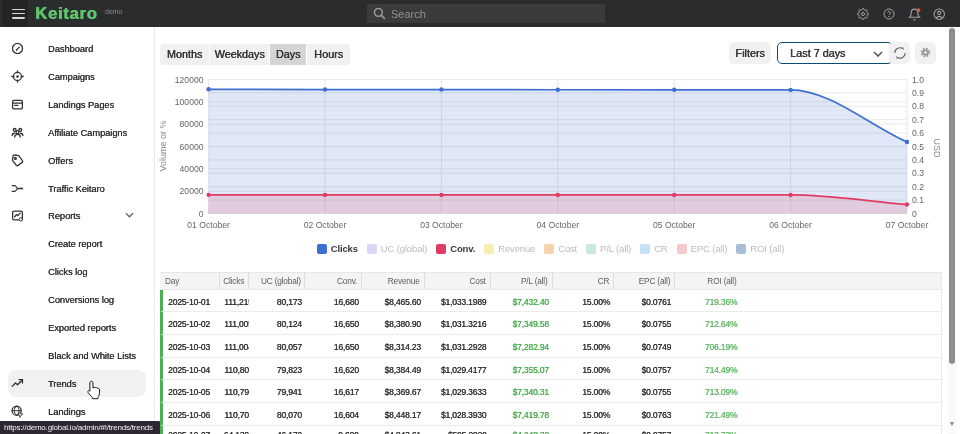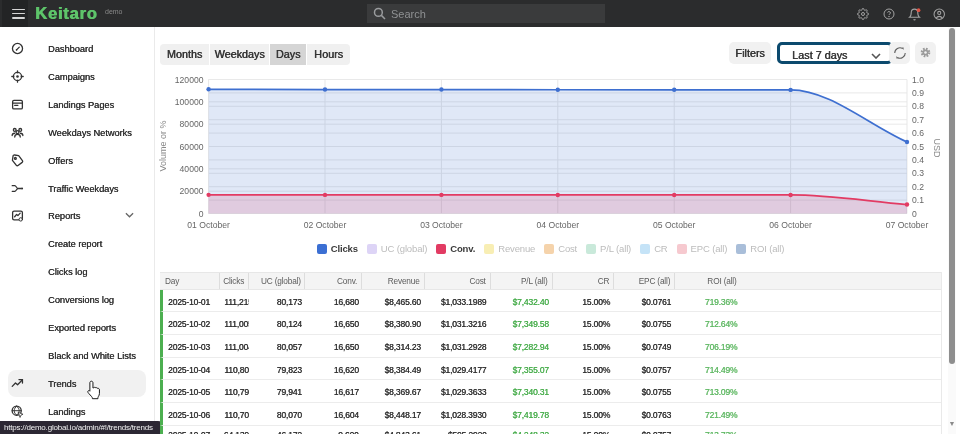--- a/index.html
+++ b/index.html
@@ -19,21 +19,21 @@
 .mi .txt { position:absolute; left:48px; top:9.5px; font-size:9.3px; color:#303030; letter-spacing:-0.05px; text-shadow:0.3px 0 currentColor; }
 .mi svg { position:absolute; left:11px; top:7.5px; }
 #trendbg { position:absolute; left:8px; top:370px; width:138px; height:27px; background:#f1f1f1; border-radius:8px; }
 #statusbar { position:absolute; left:0px; top:421px; width:163px; height:13px; background:#2c2733; border-radius:0 5px 0 0; color:#f2f2f2; font-size:8px; line-height:13px; padding-left:4px; letter-spacing:-0.2px; }
 
 #segs { position:absolute; left:160px; top:44px; height:21px; background:#f0f0f0; border-radius:4px; display:flex; }
 .seg { height:21px; line-height:21px; text-align:center; font-size:10.8px; color:#333; border-right:1px solid #fff; text-shadow:0.5px 0 currentColor; }
 .seg:last-child { border-right:none; }
 .seg.sel { background:#d5d5d5; }
 .btn { position:absolute; top:42px; height:22px; background:#f1f1f1; border-radius:5px; font-size:10.8px; color:#333; text-align:center; line-height:22px; text-shadow:0.5px 0 currentColor; }
-#dd { position:absolute; left:777px; top:42px; width:116px; height:22px; background:#fff; border:3px solid #0c4a6e; border-radius:5px; font-size:10.8px; color:#333; line-height:20px; padding-left:12px; text-shadow:0.5px 0 currentColor; }
+#dd { position:absolute; left:777px; top:42px; width:116px; height:22px; background:#fff; border:1px solid #0c4a6e; border-radius:5px; font-size:10.8px; color:#333; line-height:20px; padding-left:12px; text-shadow:0.5px 0 currentColor; }
 
 #legend { position:absolute; left:160px; top:243px; width:781px; display:flex; justify-content:center; align-items:center; gap:9px; font-size:9.5px; letter-spacing:-0.15px; }
 .li { display:flex; align-items:center; gap:4px; }
 .lb { width:10px; height:10px; border-radius:2px; }
 .lt-on { color:#3a3a3a; font-weight:bold; }
 .lt-off { color:#bcbcbc; }
 
 #table { position:absolute; left:160px; top:272px; width:781px; }
 .thead { display:flex; height:17.7px; background:#f4f4f4; border:1px solid #e7e7e7; border-left:none; border-right:none; color:#5c5c5c; font-size:9.5px; letter-spacing:-0.2px; }
 .th { flex:0 0 auto; line-height:16px; padding-right:4px; text-align:right; border-right:1px solid #dddddd; overflow:hidden; white-space:nowrap; }
@@ -115,35 +115,35 @@
       </svg>
       <div class="txt">Landings Pages</div>
     </div>
     <div class="mi" style="top:118.19999999999999px">
       <svg width="13" height="13" viewBox="0 0 16 16" fill="none" stroke="#333" stroke-width="1.6" stroke-linecap="round" stroke-linejoin="round">
         <circle cx="4.6" cy="4.8" r="1.7"></circle>
         <circle cx="11.4" cy="4.8" r="1.7"></circle>
         <circle cx="8" cy="7.6" r="1.8"></circle>
         <path d="M1.4 11.8c0-1.7 1.4-2.9 3.2-2.9M14.6 11.8c0-1.7-1.4-2.9-3.2-2.9M4.6 13.6c0-2 1.5-3.3 3.4-3.3s3.4 1.3 3.4 3.3"></path>
       </svg>
-      <div class="txt">Weekdays Networks</div>
+      <div class="txt">Affiliate Campaigns</div>
     </div>
     <div class="mi" style="top:146.1px">
       <svg width="13" height="13" viewBox="0 0 16 16" fill="none" stroke="#333" stroke-width="1.6" stroke-linecap="round" stroke-linejoin="round">
         <path d="M8.6 1.8L14 7.2a1.6 1.6 0 0 1 0 2.3L9.5 14a1.6 1.6 0 0 1-2.3 0L1.8 8.6V3.4A1.6 1.6 0 0 1 3.4 1.8z" transform="rotate(8 8 8)"></path>
         <circle cx="5.4" cy="5.4" r="1.1"></circle>
       </svg>
       <div class="txt">Offers</div>
     </div>
     <div class="mi" style="top:174px">
       <svg width="13" height="13" viewBox="0 0 16 16" fill="none" stroke="#333" stroke-width="1.6" stroke-linecap="round" stroke-linejoin="round">
         <path d="M1.5 4.5h3.2c1.6 0 2.2 3.5 4 3.5h3.8M1.5 11.5h3.2c1.6 0 2.2-3.5 4-3.5"></path>
         <circle cx="13.6" cy="8" r="1.3" fill="#333" stroke="none"></circle>
       </svg>
-      <div class="txt">Traffic Weekdays</div>
+      <div class="txt">Traffic Keitaro</div>
     </div>
     <div class="mi" style="top:201.89999999999998px">
       <svg width="13" height="13" viewBox="0 0 16 16" fill="none" stroke="#333" stroke-width="1.6" stroke-linecap="round" stroke-linejoin="round">
         <rect x="2" y="2.5" width="12" height="11" rx="1.8"></rect>
         <path d="M4.5 9.5l2.4-2.8 1.6 1.4 2.8-3"></path>
         <circle cx="12" cy="12.8" r="2.1" fill="#fff" stroke-width="1.2"></circle>
       </svg>
       <div class="txt">Reports</div>
       <svg width="9" height="6" viewBox="0 0 10 6" fill="none" stroke="#666" stroke-width="1.4" style="position:absolute;left:125px;top:10px">
         <path d="M1 1l4 4 4-4"></path>

